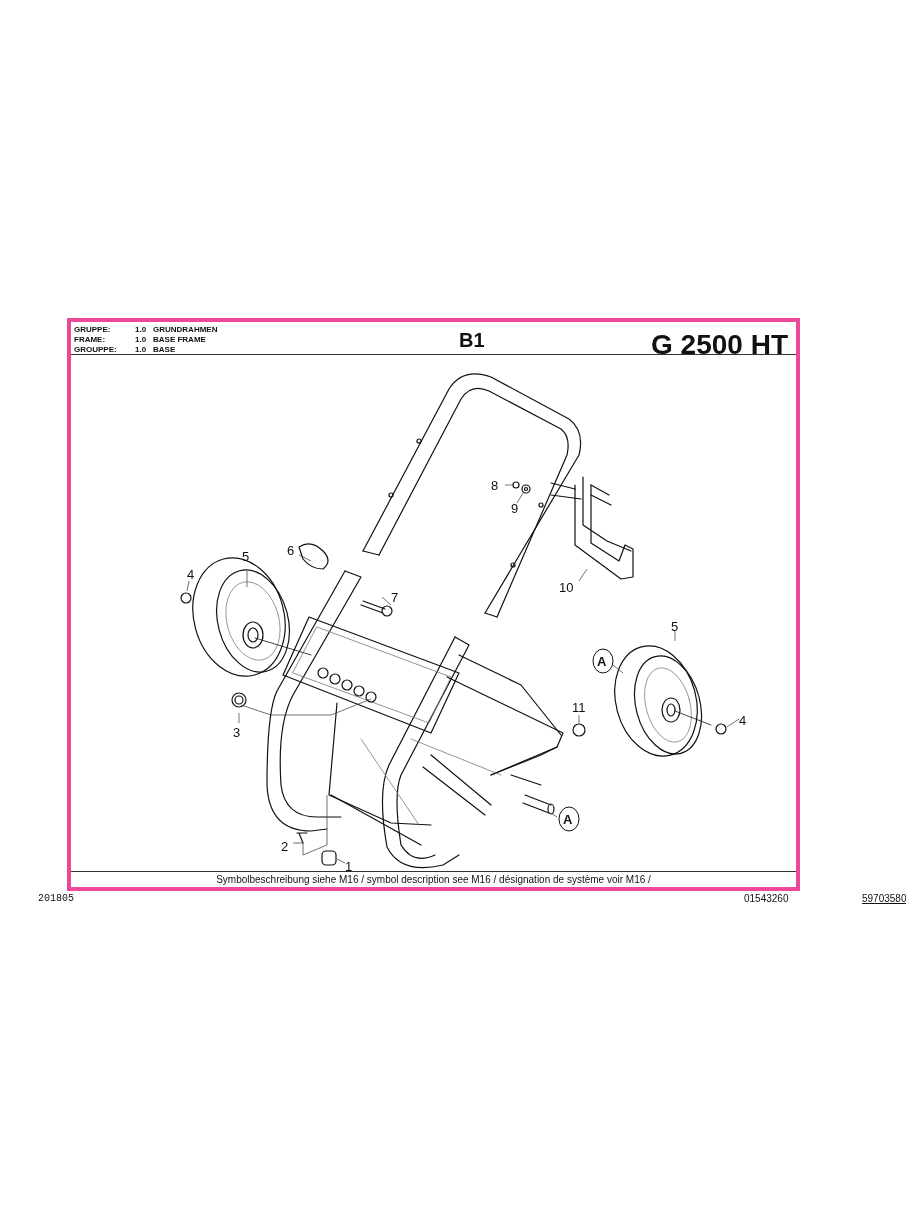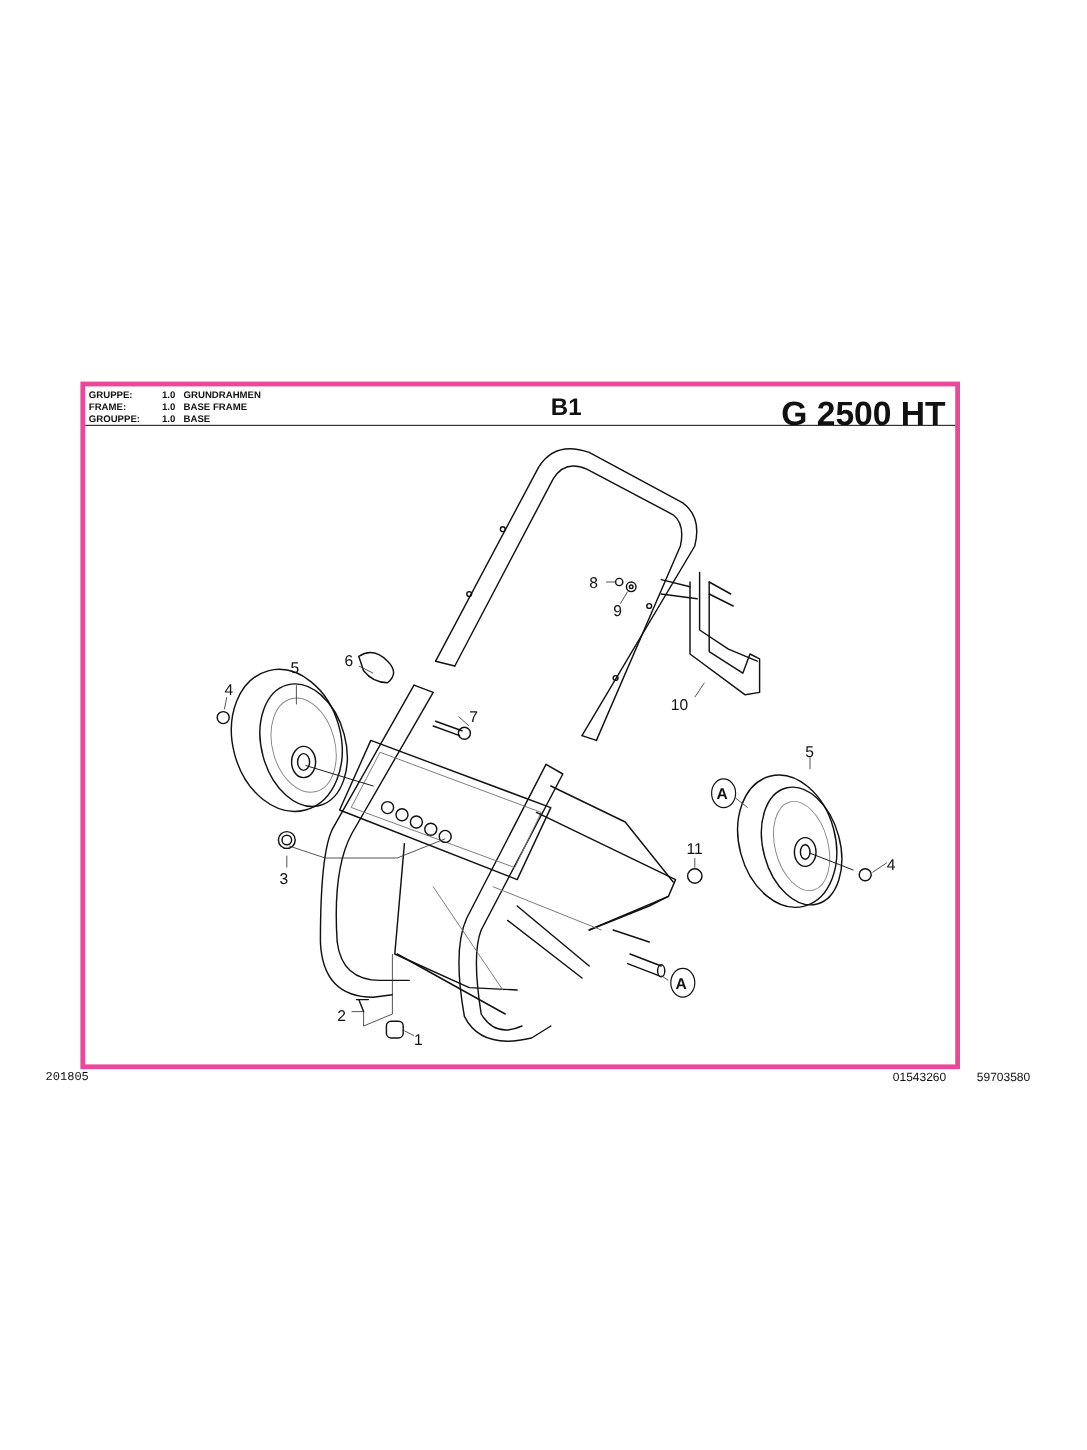--- a/index.html
+++ b/index.html
@@ -15,21 +15,21 @@
   .group-num { width:18px; }
   .sheet-code { position:absolute; left:388px; top:7px; font-size:20px; font-weight:bold;text-align:center; }
   .model { position:absolute; right:8px; top:7px; font-size:28px; font-weight:bold; }
   .drawing { position:absolute; left:0; top:33px; width:100%; height:524px; }
   .footer { position:absolute; left:0; bottom:0; width:100%; height:16px;
             border-top:1px solid #333; box-sizing:border-box; font-size:10px;
             text-align:center; line-height:15px; }
   .below { position:absolute; top:893px; font-size:10px; }
   .date { left:38px;font-family:Liberation Mono, monospace; }
   .ref1 { left:744px; }
-  .ref2 { left:814px; }
+  .ref2 { left:862px;text-decoration:underline; }
   svg text { font-family:"Liberation Sans", sans-serif; font-size:13px; fill:#111; }
 </style>
 </head>
 <body>
 
 <div class="sheet">
   <div class="header">
     <div class="group-block">
       <div class="group-row">
         <span class="group-key">GRUPPE:</span>
@@ -174,17 +174,18 @@
         <text x="162" y="382">3</text>
         <text x="600" y="276">5</text>
         <text x="668" y="370">4</text>
         <text x="501" y="357">11</text>
         <text x="210" y="496">2</text>
         <text x="274" y="516">1</text>
       </g>
     </svg>
   </div>
 
+  <div class="footer">Symbolbeschreibung siehe M16 / symbol description see M16 / désignation de système voir M16 /</div>
 </div>
 
 <div class="below date">201805</div>
 <div class="below ref1">01543260</div>
 <div class="below ref2">59703580</div>
 
 </body></html>

